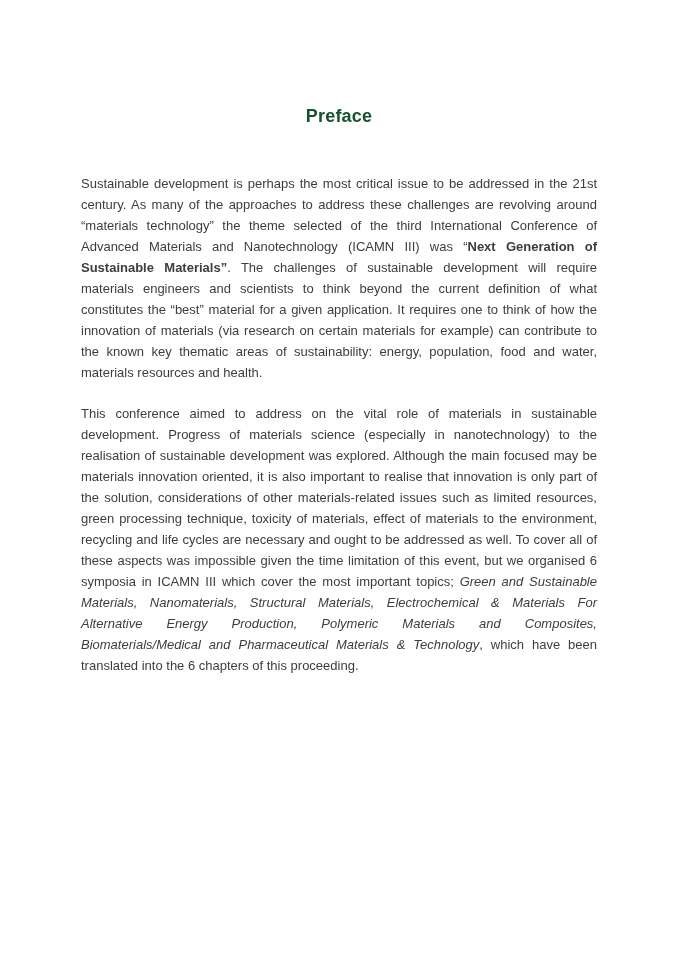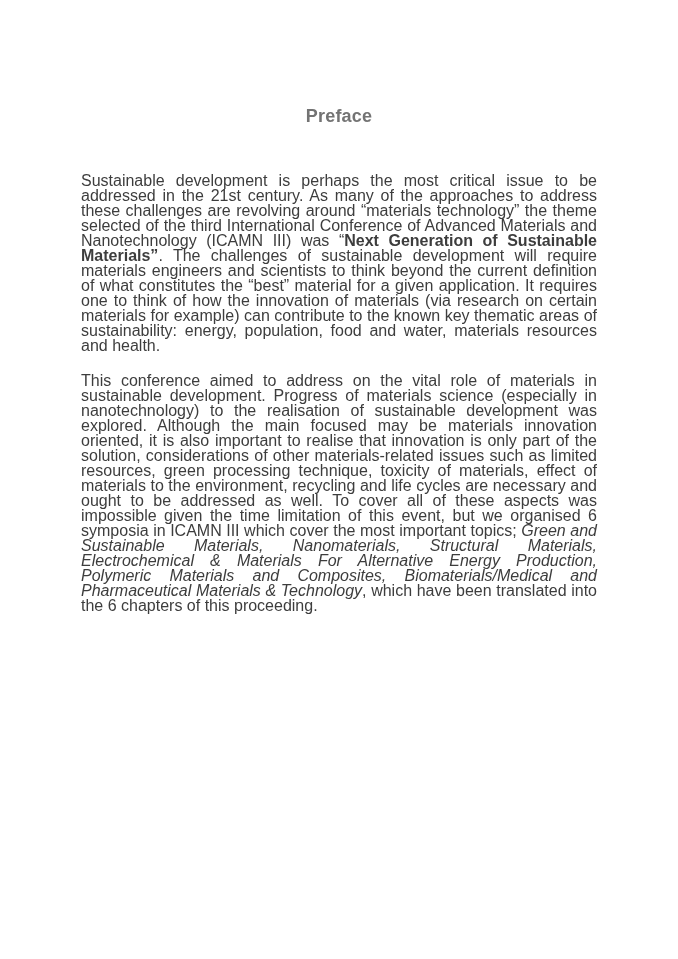--- a/index.html
+++ b/index.html
@@ -16,26 +16,26 @@
     font-family: "Liberation Sans", "DejaVu Sans", sans-serif;
     color: #3d3d3d;
   }
   .title {
     margin: 0;
     padding-top: 106px;
     text-align: center;
     font-size: 18px;
     font-weight: bold;
     letter-spacing: 0.2px;
-    color: #737373;
+    color: #14532d;
   }
   .content {
     margin: 46px 81px 13px 81px;
-    font-size: 16px;
-    line-height: 15px;
+    font-size: 13px;
+    line-height: 21px;
     text-align: justify;
   }
   .content p.para {
     margin: 0 0 20px 0;
   }
   .seg-normal { font-weight: normal; font-style: normal; }
   .seg-bold   { font-weight: bold;   font-style: normal; }
   .seg-italic { font-weight: normal; font-style: italic; }
 </style>
 </head>

